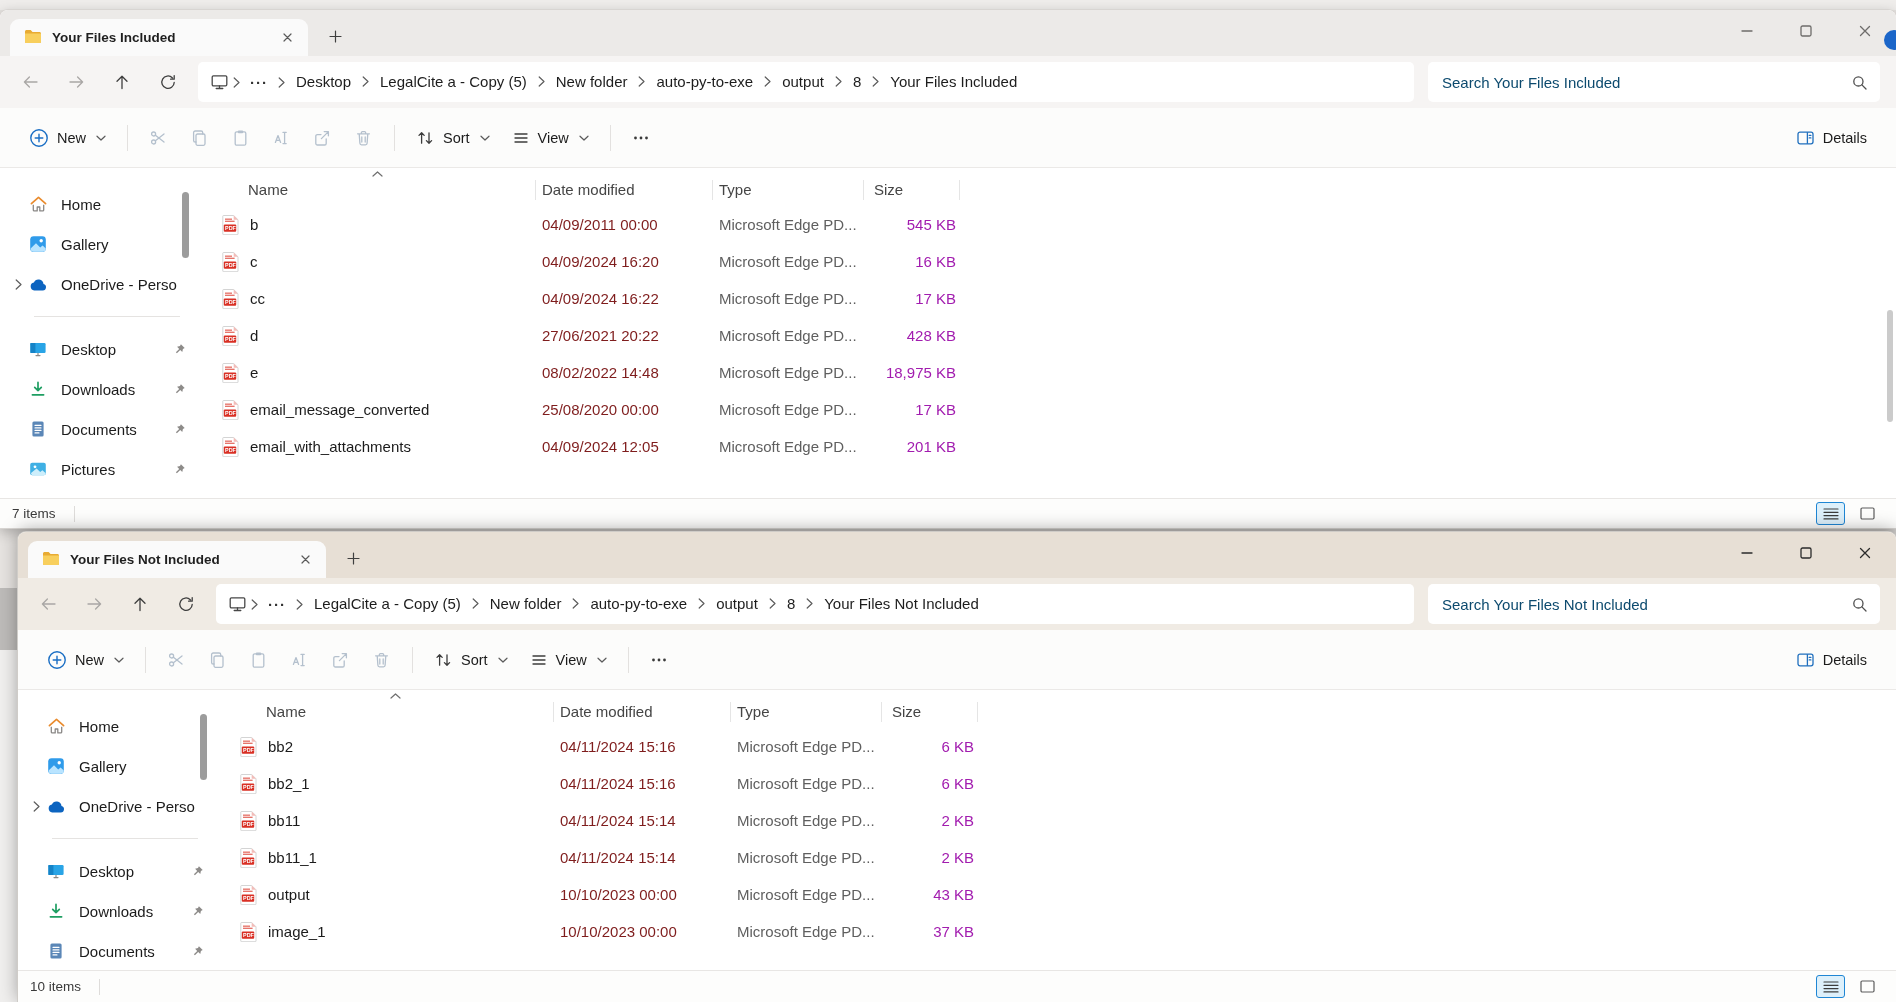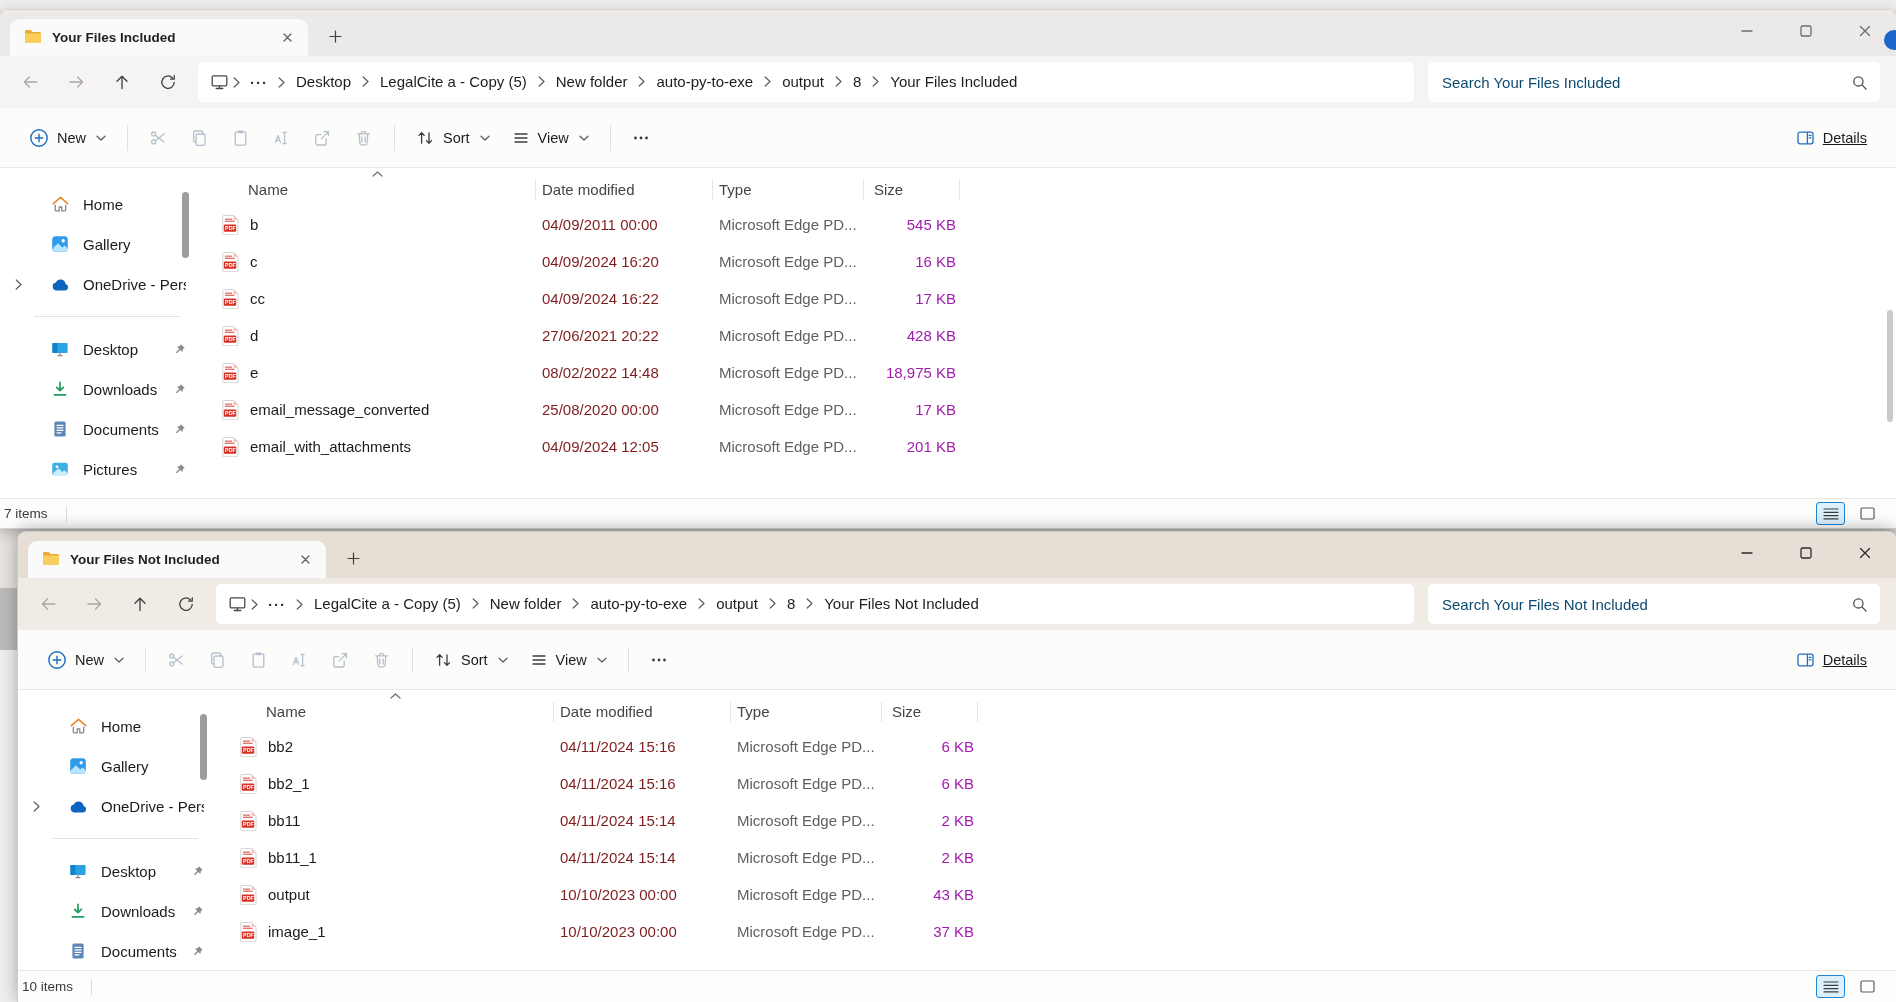--- a/index.html
+++ b/index.html
@@ -42,26 +42,26 @@
   .search-ph { flex:1; font-size:15px; color:#0c4a6e; }
 
   
   .toolbar { height:60px; flex:0 0 auto; background:#fcfcfb; display:flex; align-items:center; padding:0 18px; border-bottom:1px solid #ebe9e7; }
   .tool-btn { display:flex; align-items:center; gap:8px; padding:0 11px; height:38px; border-radius:4px; font-size:14.5px; color:#1b1b1b; }
   .tool-icon { display:flex; align-items:center; justify-content:center; }
   .dis { color:#b4c0cd; }
   .dark { color:#3c3c3c; }
   .tsep { width:1px; height:26px; background:#e3e1df; margin:0 10px; flex:0 0 auto; }
   .chev { display:inline-flex; margin-left:2px; }
-  .tb-right { margin-left:auto; display:flex; align-items:center;text-decoration:underline; }
+  .tb-right { margin-left:auto; display:flex; align-items:center; }
 
   
   .main { flex:1; display:flex; overflow:hidden; position:relative; background:#fff; }
   .sidebar { width:200px; flex:0 0 auto; padding-top:16px; position:relative; overflow:hidden; }
-  .side-item { height:40px; display:flex; align-items:center; padding:0 14px 0 50px; position:relative; font-size:15px; }
+  .side-item { height:40px; display:flex; align-items:center; padding:0 14px 0 28px; position:relative; font-size:15px; }
   .expander { position:absolute; left:15px; color:#5a5a5a; display:flex; }
   .side-icon { width:20px; margin-right:13px; display:flex; align-items:center; justify-content:center; flex:0 0 auto; }
   .side-label { flex:1; overflow:hidden; white-space:nowrap; min-width:0; }
   .pin { margin-left:auto; display:flex; padding-left:6px; }
   .side-sep { height:1px; background:#e5e3e1; margin:12px 20px 12px 34px; }
   .vthumb { position:absolute; left:182px; top:24px; width:7px; height:66px; background:#9c9c9c; border-radius:4px; }
 
   .list { flex:1; display:flex; flex-direction:column; position:relative; padding-top:6px; overflow:hidden; }
   .caret-up { position:absolute; top:3px; left:172px; }
   .lheader { display:flex; height:32px; align-items:center; padding-left:22px; font-size:15px; color:#454545; flex:0 0 auto; }
@@ -75,21 +75,21 @@
   .lrow { display:flex; height:37px; align-items:center; padding-left:22px; font-size:15px; }
   .c-name { width:314px; display:flex; align-items:center; gap:10px; overflow:hidden; }
   .fname { color:#1b1b1b; white-space:nowrap; }
   .file-icon { width:18px; display:flex; flex:0 0 auto; }
   .c-date { width:177px; padding-left:6px; color:#7f1d1d; }
   .c-type { width:151px; padding-left:6px; color:#5f5f5f; white-space:nowrap; overflow:hidden; }
   .c-size { width:96px; text-align:right; padding-right:4px; color:#a21caf; }
   .list-scroll { position:absolute; right:3px; top:142px; width:6px; height:112px; background:#cbcbcb; border-radius:3px; }
 
   
-  .statusbar { flex:0 0 auto; border-top:1px solid #e8e6e4; background:#fdfdfc; display:flex; align-items:center; padding:0 14px 0 4px; font-size:13.5px; color:#3a3a3a; }
+  .statusbar { flex:0 0 auto; border-top:1px solid #e8e6e4; background:#fdfdfc; display:flex; align-items:center; padding:0 14px 0 12px; font-size:13.5px; color:#3a3a3a; }
   #win0 .statusbar { height:30px; } #win1 .statusbar { height:32px; }
   .status-sep { width:1px; height:16px; background:#dedcda; margin-left:18px; }
   .view-toggles { margin-left:auto; display:flex; gap:8px; }
   .vt { width:29px; height:23px; display:flex; align-items:center; justify-content:center; border-radius:3px; border:1px solid transparent; }
   .vt.active { background:#ddf0fb; border-color:#1f86d4; }
 
   
   .art-topstrip { position:absolute; left:0; top:0; width:1896px; height:10px; background:#efedeb; }
   .art-blue { position:absolute; left:1884px; top:30px; width:20px; height:20px; border-radius:50%; background:#1b66c9; z-index:3; }
   .art-gray { position:absolute; left:0; top:588px; width:18px; height:62px; background:#bdbbb9; }

